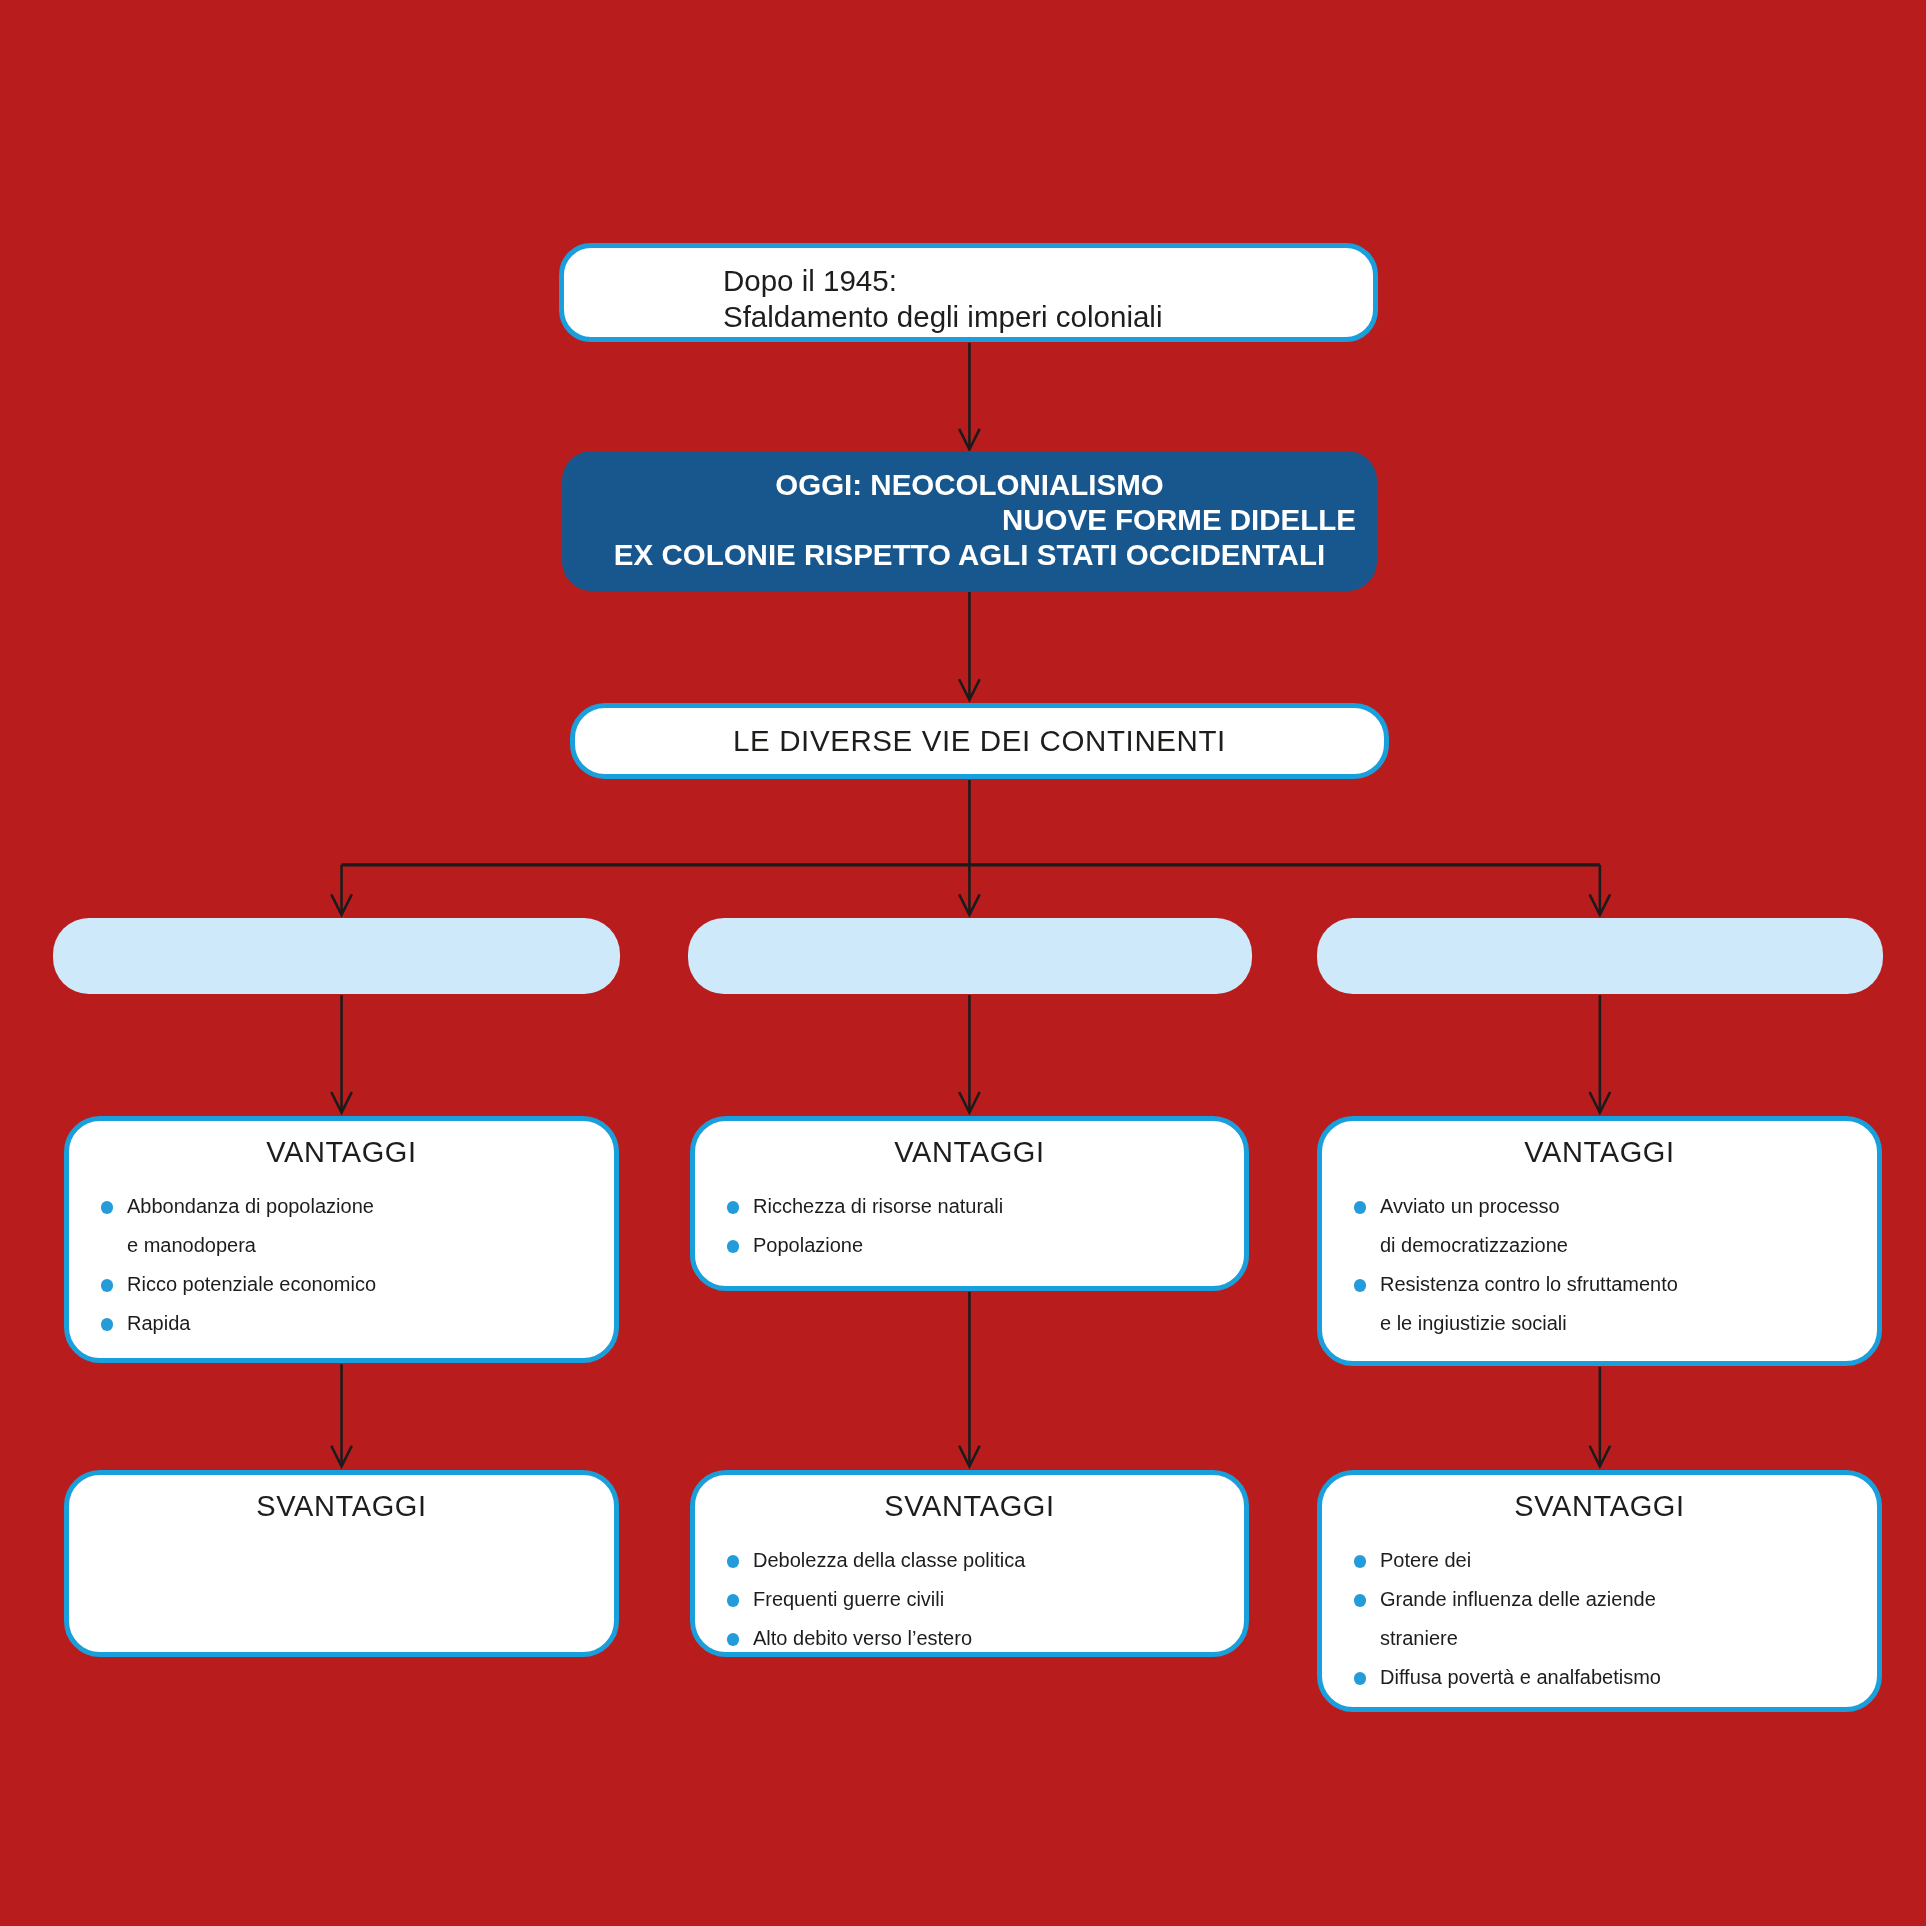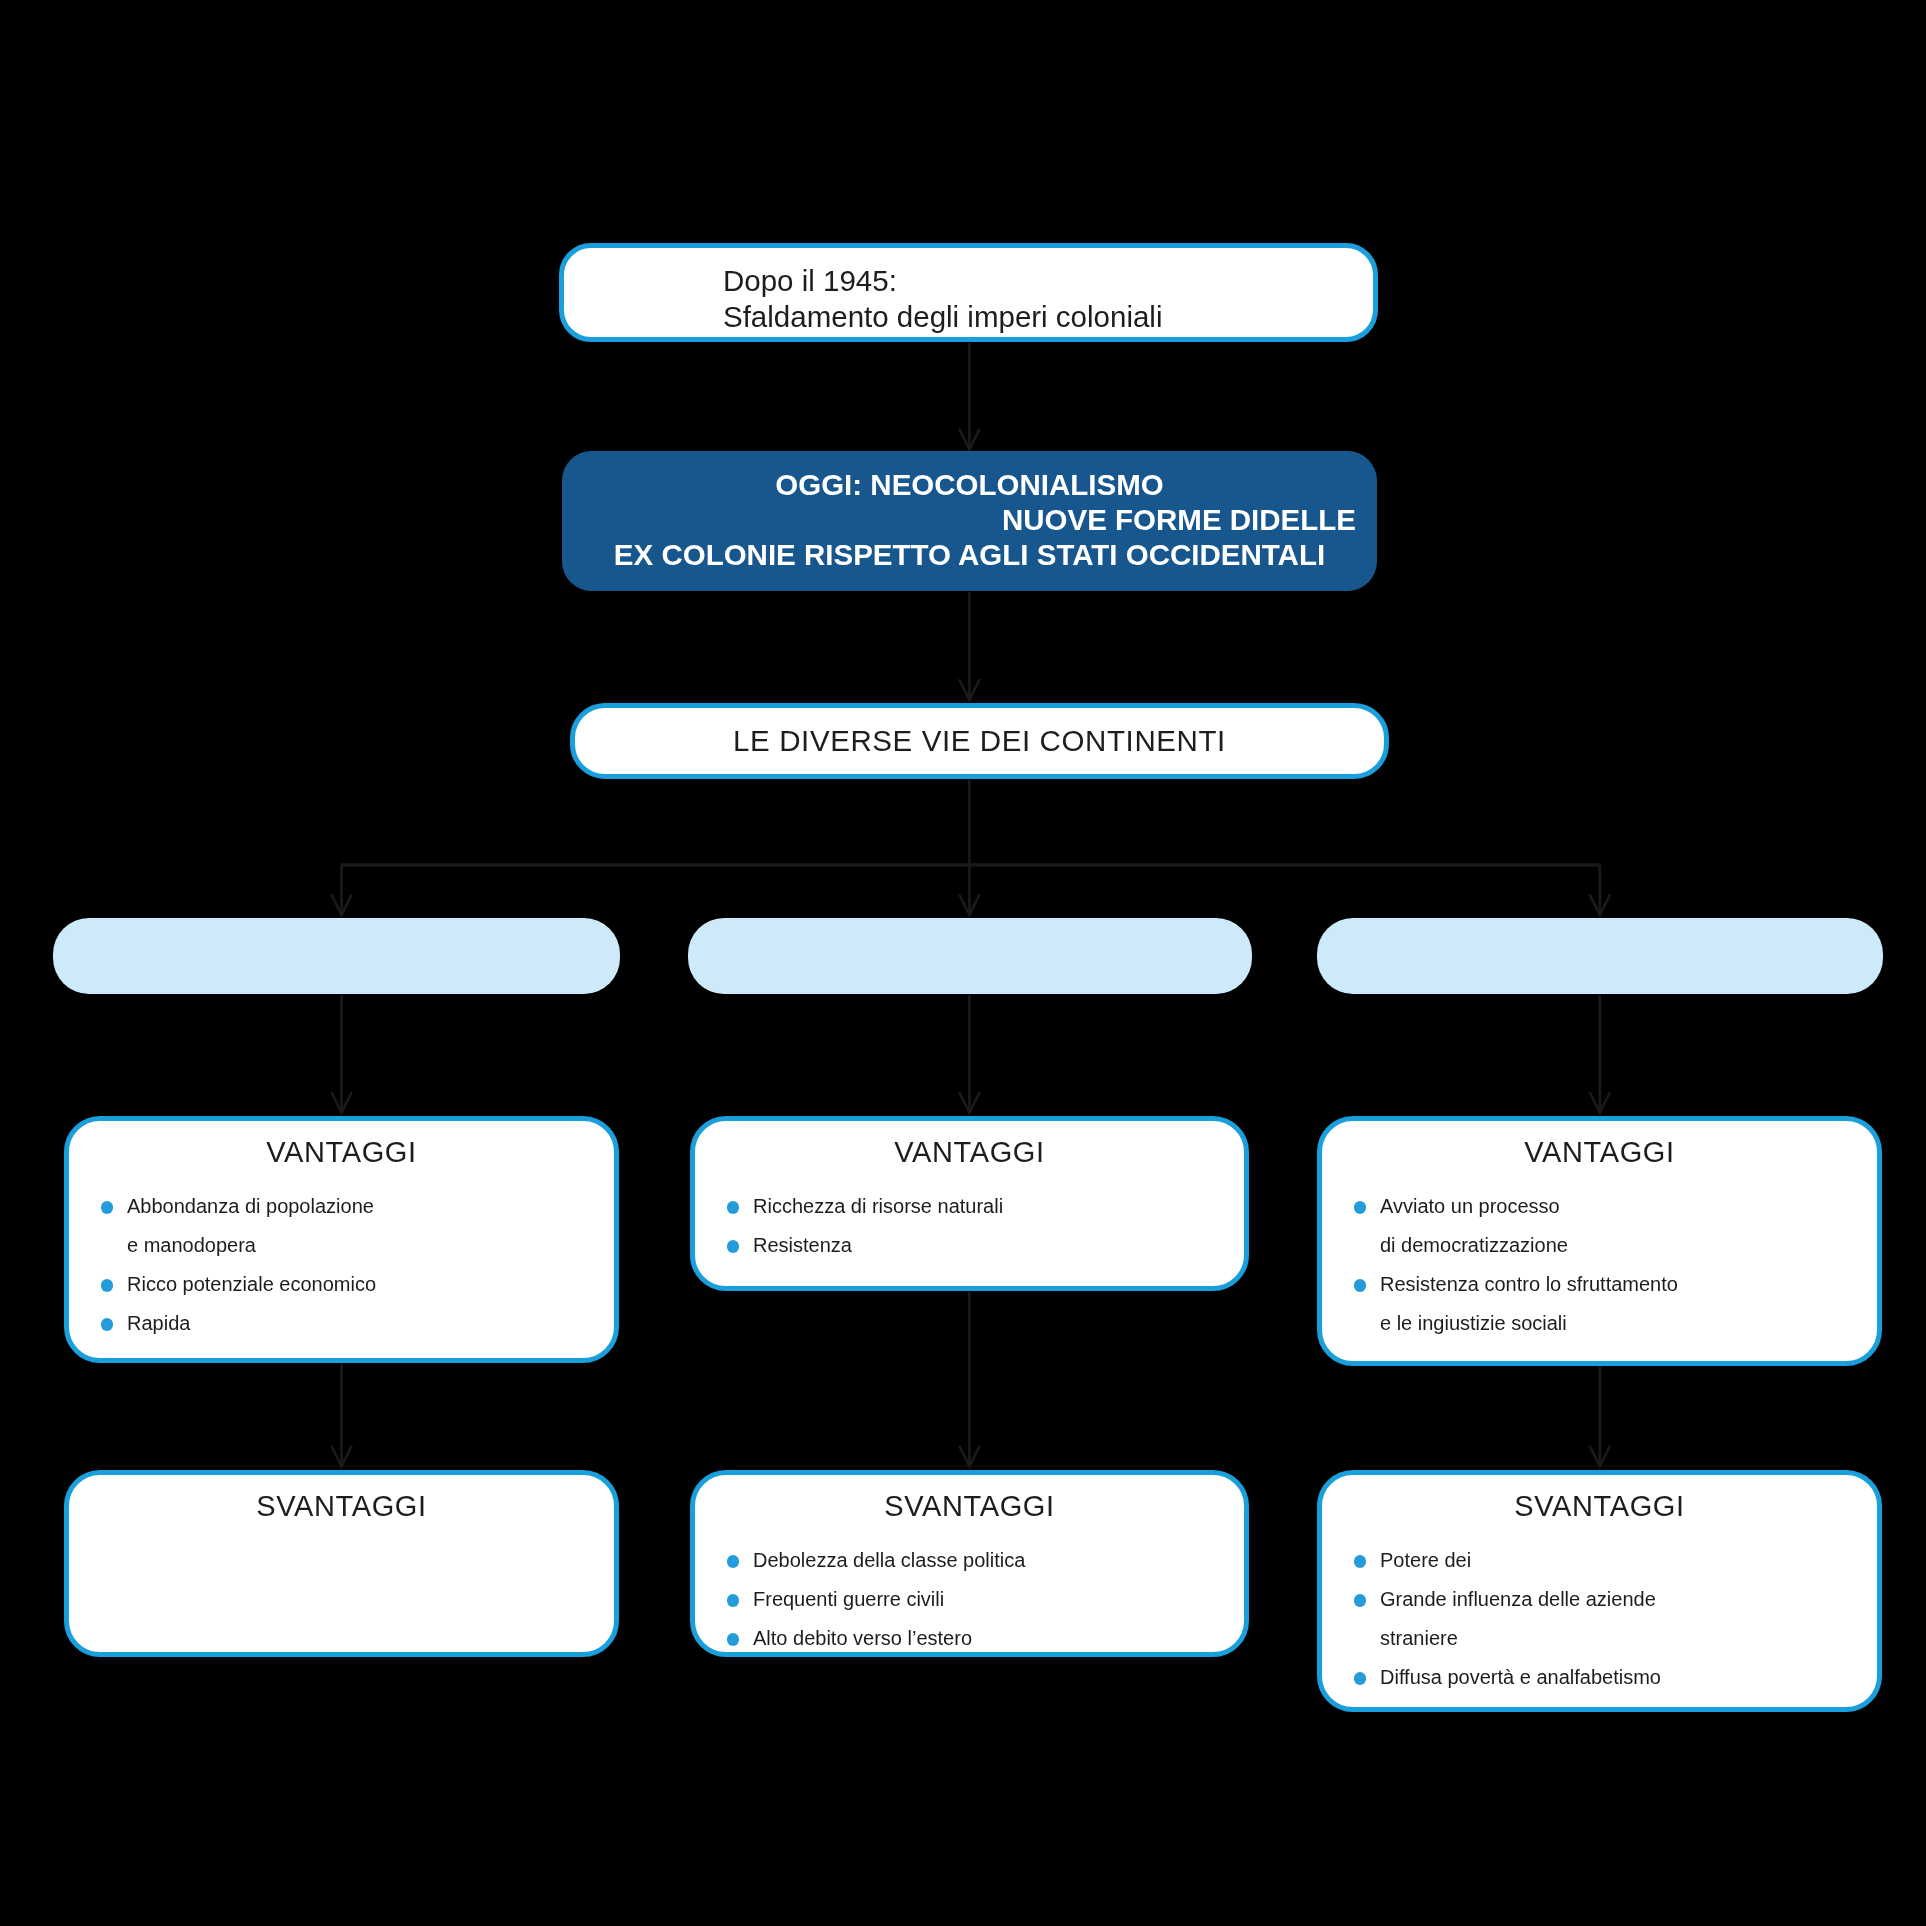--- a/index.html
+++ b/index.html
@@ -1,17 +1,17 @@
 <!DOCTYPE html>
 <html style="font-size:10.3px"><head>
 <meta charset="utf-8">
 <style>
   html,body { margin:0; padding:0; background:#ffffff; }
   .page {
-    position:relative; width:1926px; height:1926px; background:#000000;
+    position:relative; width:1926px; height:1926px; background:#b91c1c;
     font-family:"Liberation Sans", sans-serif; color:#1d1d1b;
     overflow:hidden;
   }
   .arrows { position:absolute; left:0; top:0; }
 
   
   .obox {
     position:absolute; box-sizing:border-box; background:#ffffff;
     border:5.1px solid #199FDB; border-radius:36px;
   }
@@ -145,21 +145,21 @@
 e manodopera</li>
       <li>Ricco potenziale economico</li>
       <li>Rapida</li>
     </ul>
   </div>
 
   <div class="obox van2">
     <div class="btitle">VANTAGGI</div>
     <ul class="blist">
       <li>Ricchezza di risorse naturali</li>
-      <li>Resistenza</li>
+      <li>Popolazione</li>
     </ul>
   </div>
 
   <div class="obox van3">
     <div class="btitle">VANTAGGI</div>
     <ul class="blist">
       <li>Avviato un processo
 di democratizzazione</li>
       <li>Resistenza contro lo sfruttamento
 e le ingiustizie sociali</li>

